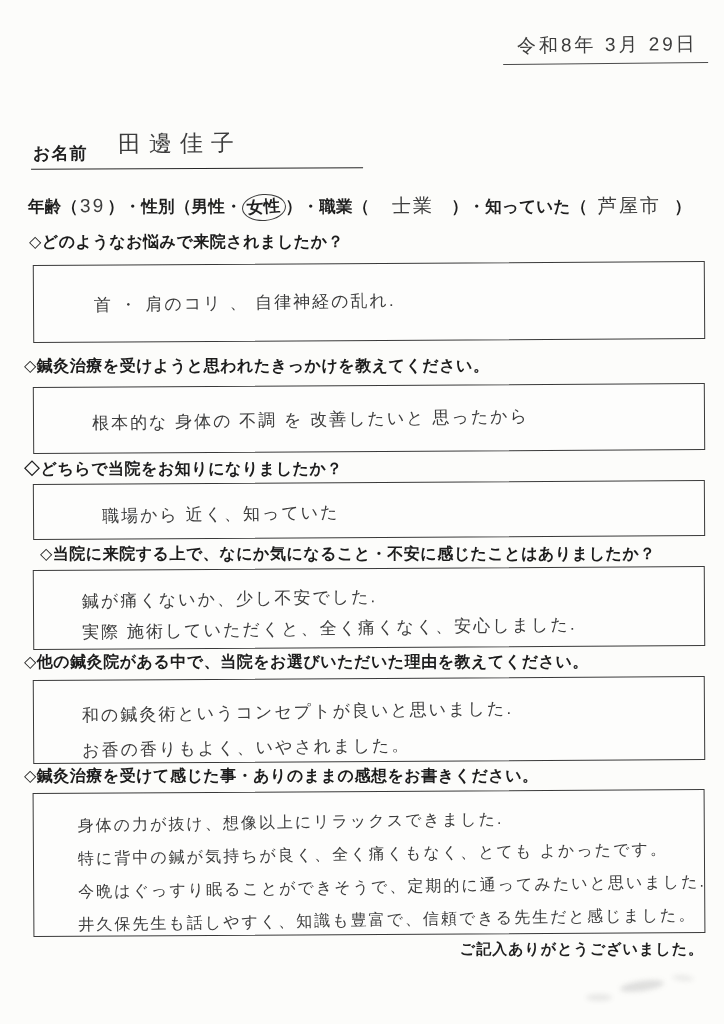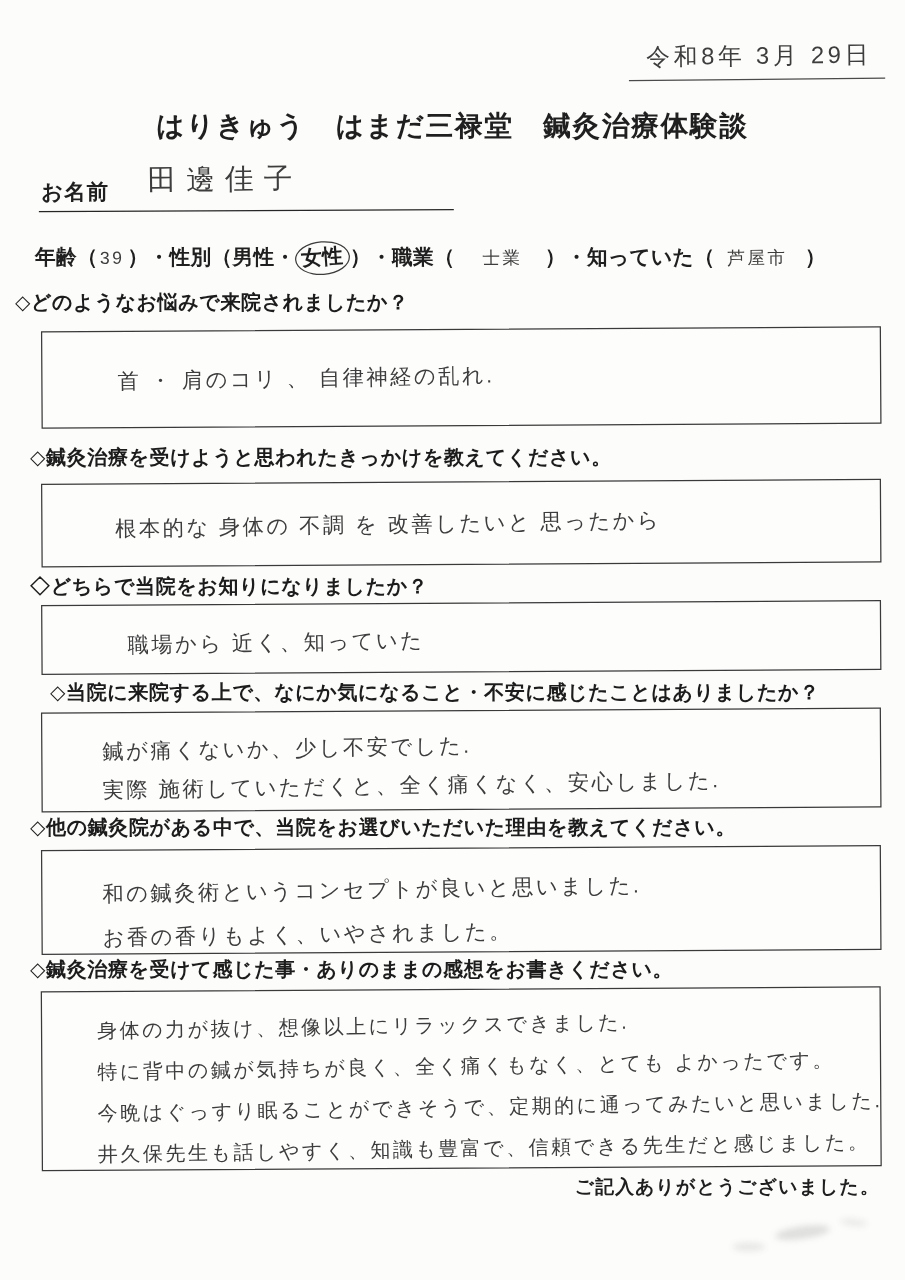--- a/index.html
+++ b/index.html
@@ -62,21 +62,21 @@
   }
 
   #name-label { font-size: 17px; font-weight: 700; letter-spacing: 1px; }
   #name-underline {
     border-bottom: 1.7px solid #262626;
     transform: rotate(-0.3deg);
   }
   #name-value { font-size: 23px; letter-spacing: 8px; }
 
   #profile-line { font-size: 16.5px; font-weight: 600; white-space: nowrap; letter-spacing: 0.3px; }
-  #profile-line .hw { font-size: 14px; font-weight: 400; }
+  #profile-line .hw { font-size: 19px; font-weight: 400; }
   #age-value { display: inline-block; margin: 0 2px; }
   #job-value { display: inline-block; margin: 0 18px 0 22px; }
   #residence-value { display: inline-block; margin: 0 14px 0 10px; }
   #gender-female-circled {
     display: inline-block;
     border: 1.7px solid #3c3c3c;
     border-radius: 50%;
     padding: 1px 4px 2px 4px;
     transform: rotate(-4deg);
   }
@@ -89,31 +89,30 @@
     border-radius: 50%;
   }
 </style>
 </head>
 <body>
 
 <div id="page">
 
   <div class="abs hand" id="date-field" style="top: 32px; right: 16px;">令和8年 3月 29日</div>
 
-  <div class="abs print" id="page-title" style="top: 86px; left: 0;">はりきゅう　はまだ三禄堂　鍼灸治療体験談</div>
 
   <div class="abs print" id="name-label" style="top: 142px; left: 33px;">お名前</div>
   <div class="abs hand" id="name-value" style="top: 128px; left: 118px;">田邊佳子</div>
   <div class="abs" id="name-underline" style="top: 138px; left: 31px; width: 332px; height: 30px;"></div>
 
   <div class="abs print" id="profile-line" style="top: 193px; left: 28px;">
     <span>年齢（</span><span class="hand hw" id="age-value">39</span><span>）・性別（男性・</span><span id="gender-female-circled">女性</span><span>）・職業（</span><span class="hand hw" id="job-value">士業</span><span>）・知っていた（</span><span class="hand hw" id="residence-value">芦屋市</span><span>）</span>
   </div>
 
-  <div class="abs q-label" style="top: 232px; left: 12px;">◇どのようなお悩みで来院されましたか？</div>
+  <div class="abs q-label" style="top: 232px; left: 29px;">◇どのようなお悩みで来院されましたか？</div>
   <div class="abs abox" style="top: 263px; left: 33px; width: 672px; height: 78px; padding: 20px 10px 0 60px;">
     <div class="ans-line hand">首 ・ 肩のコリ 、 自律神経の乱れ.</div>
   </div>
 
   <div class="abs q-label" style="top: 356px; left: 24px;">◇鍼灸治療を受けようと思われたきっかけを教えてください。</div>
   <div class="abs abox" style="top: 385px; left: 33px; width: 672px; height: 67px; padding: 16px 10px 0 58px;">
     <div class="ans-line hand">根本的な 身体の 不調 を 改善したいと 思ったから</div>
   </div>
 
   <div class="abs q-label" style="top: 459px; left: 24px; font-family: Liberation Serif, serif;">◇どちらで当院をお知りになりましたか？</div>

